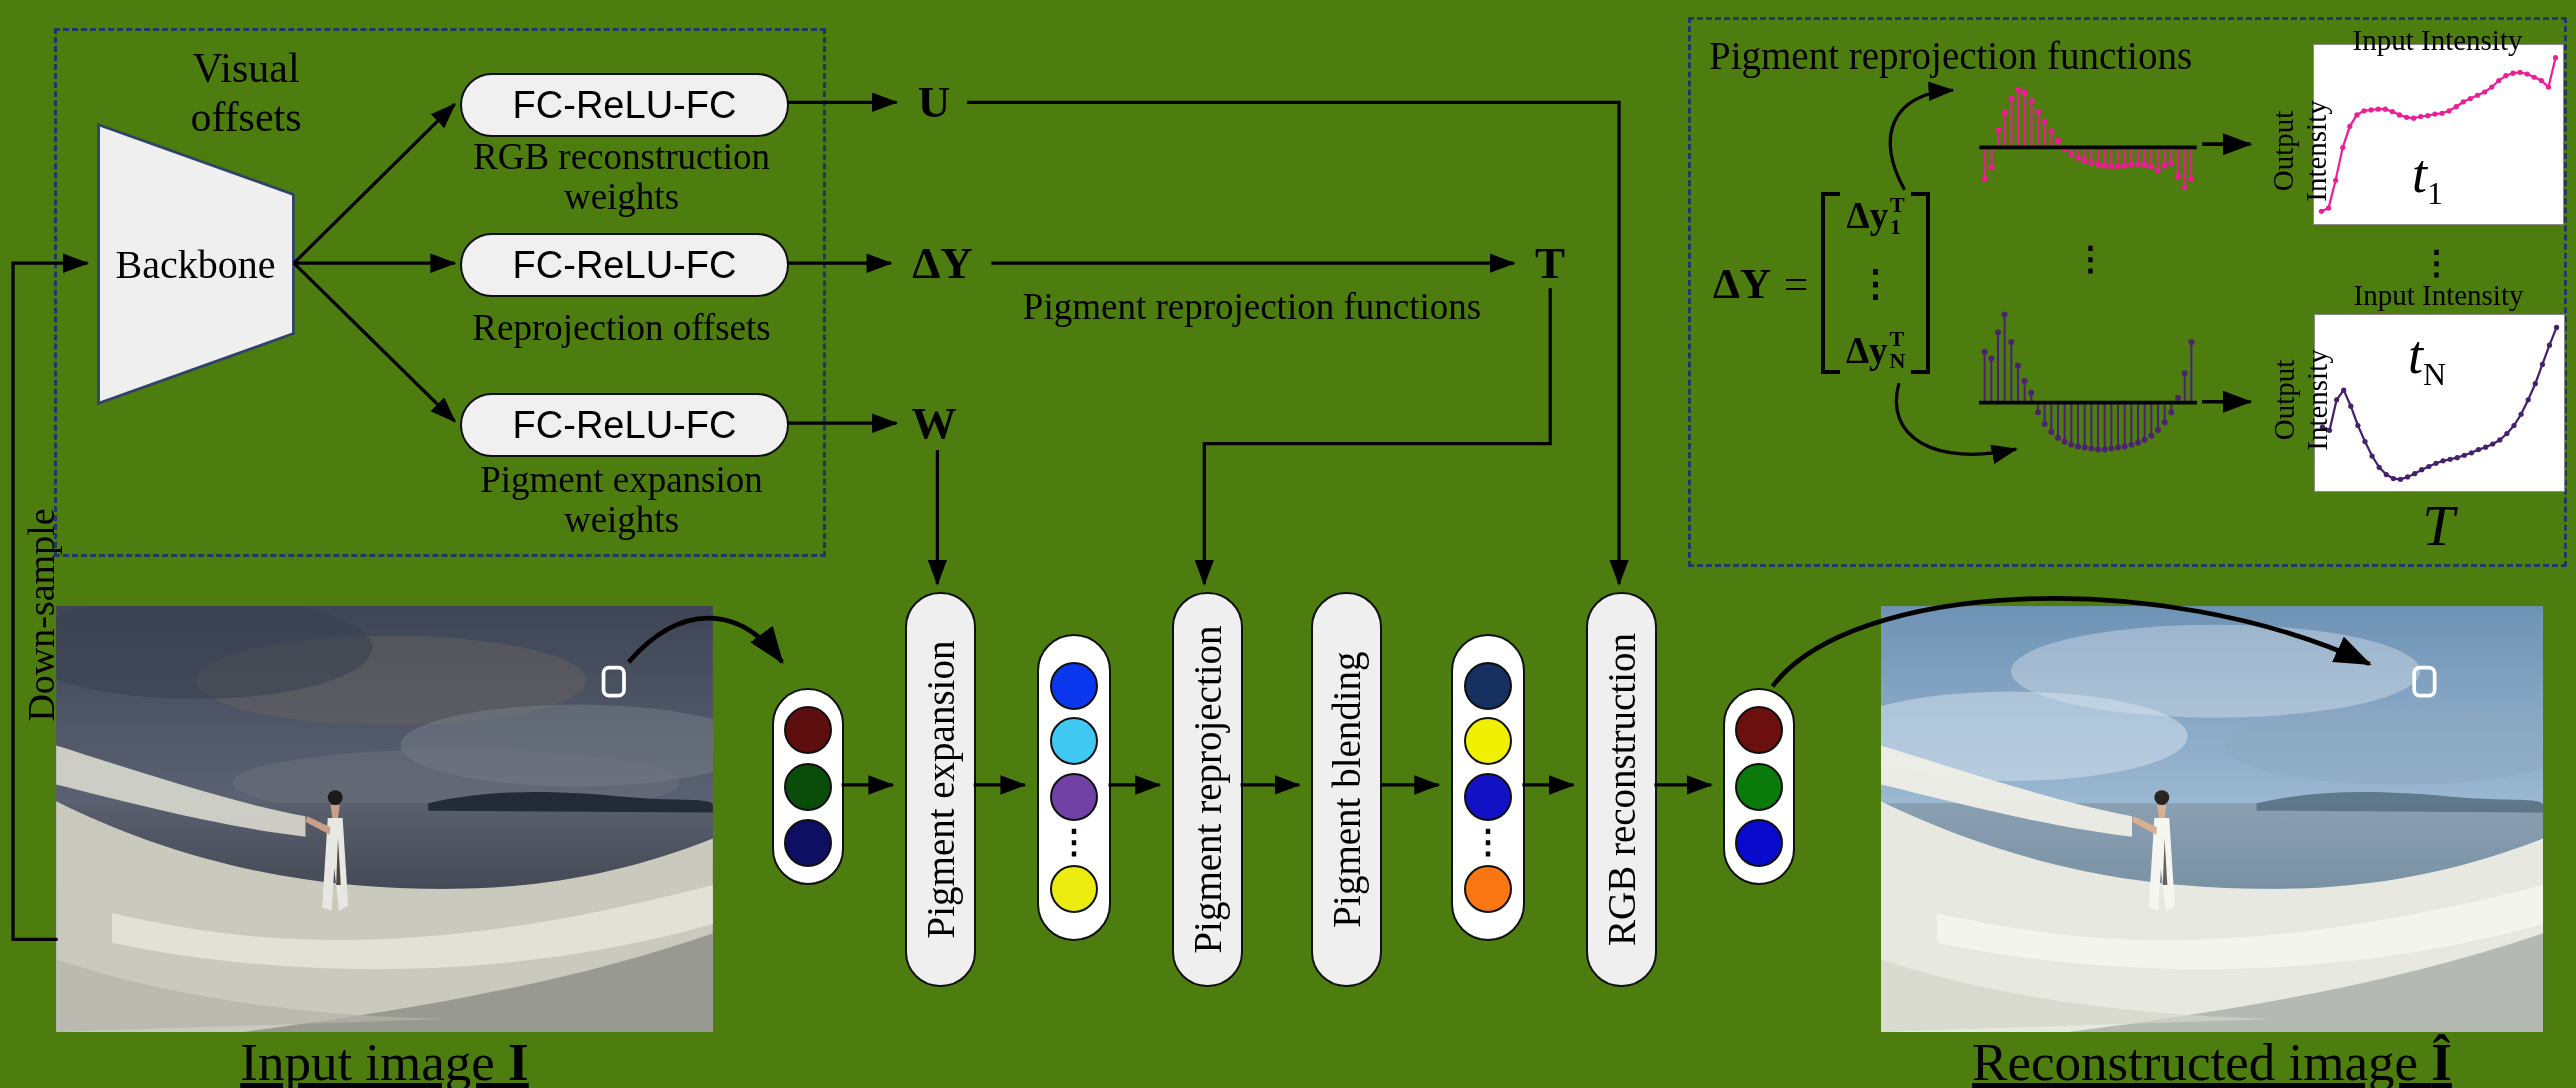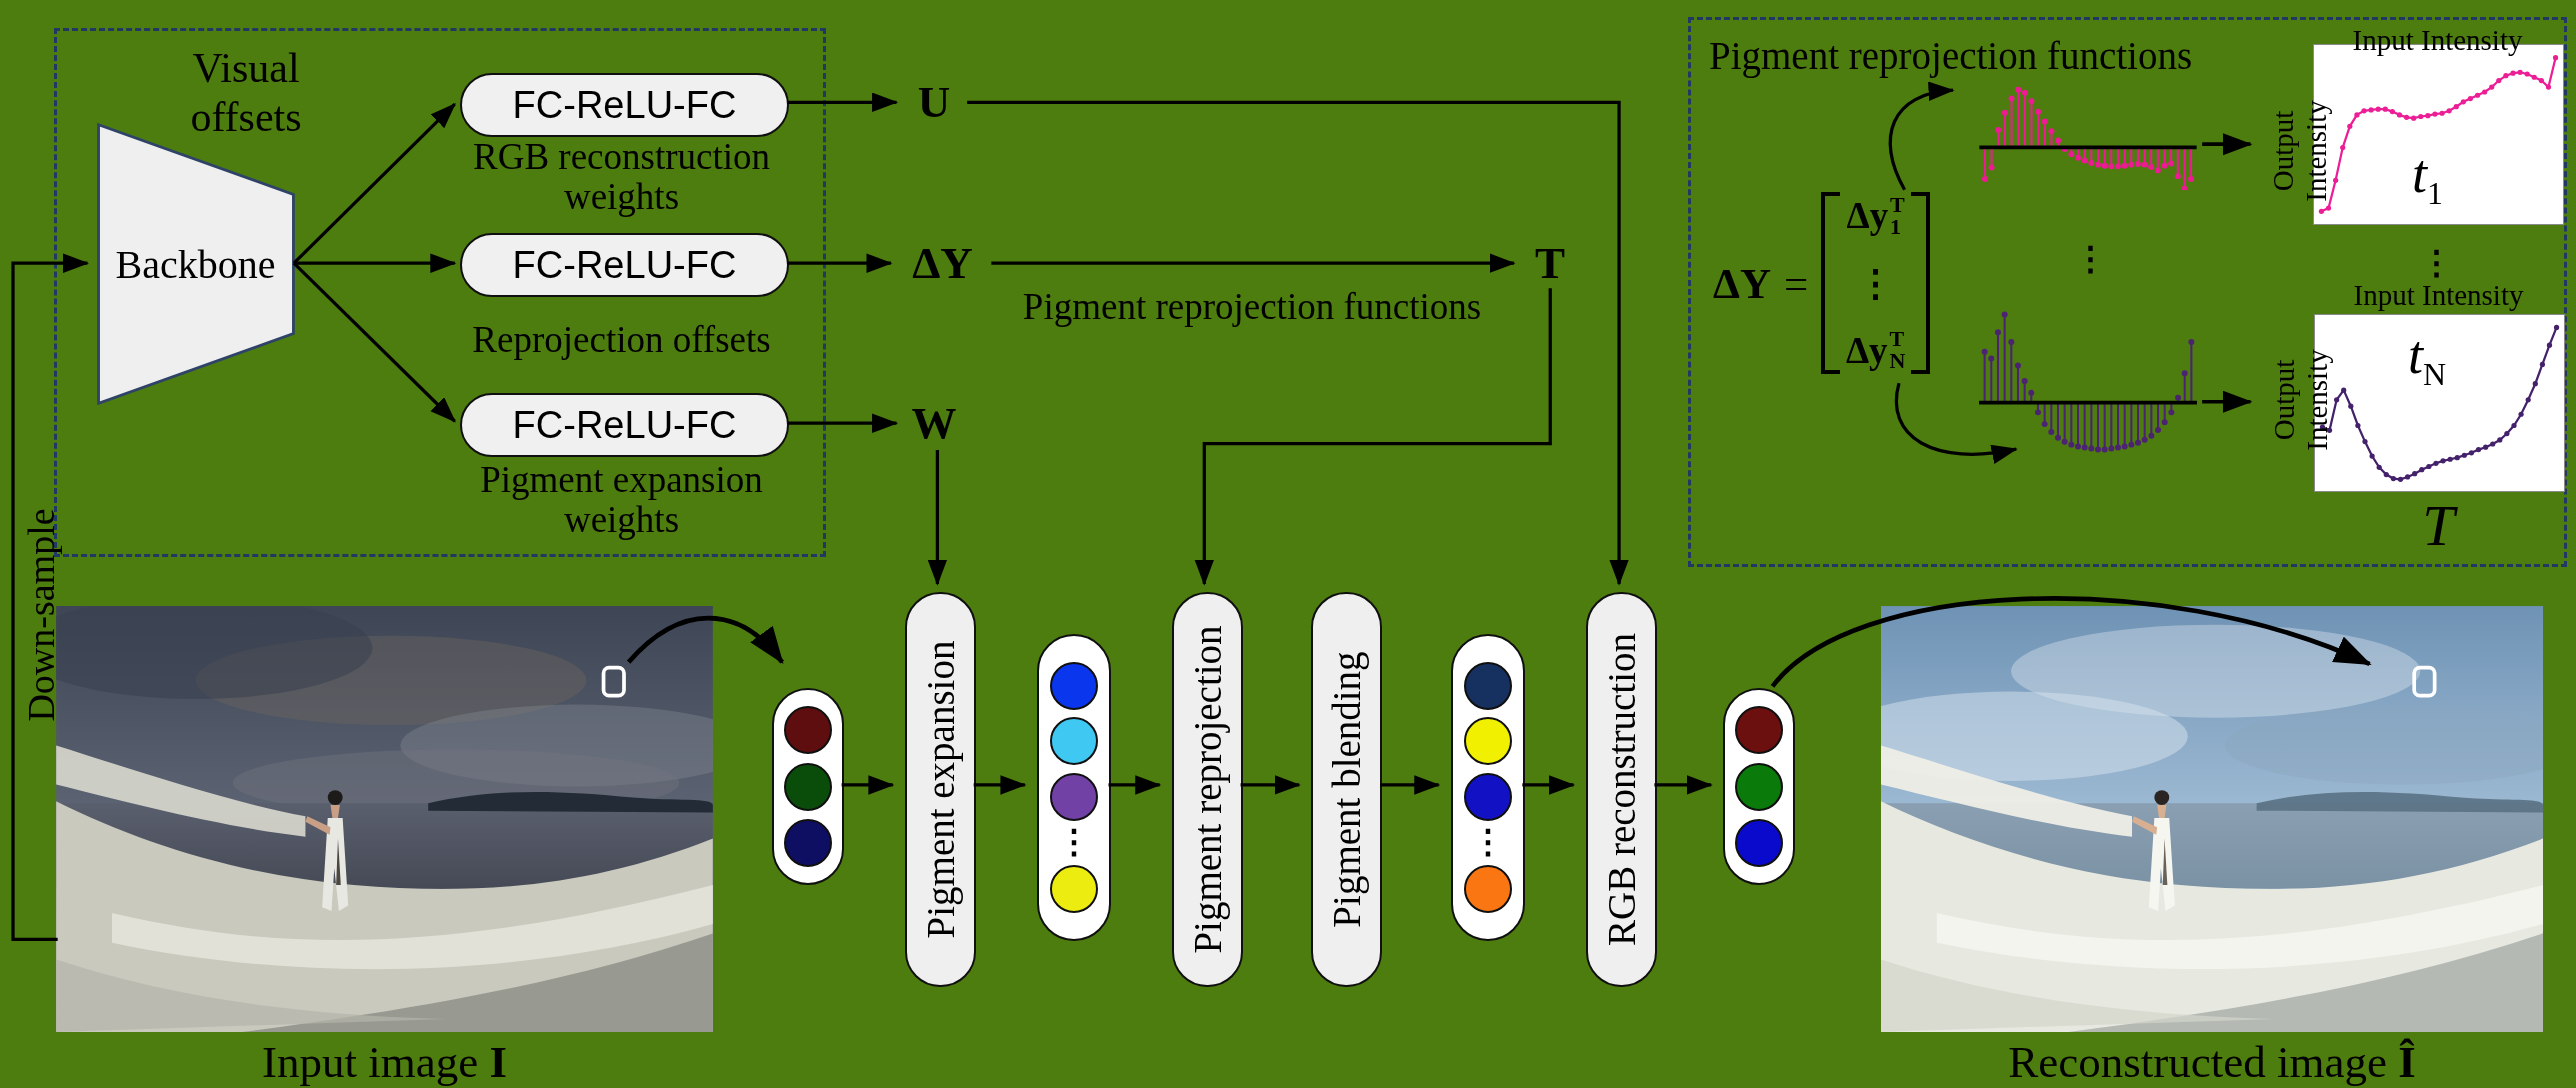--- a/index.html
+++ b/index.html
@@ -16,21 +16,21 @@
   .ppill{width:67px;height:391px;background:#efefef;border:2.8px solid #101010;border-radius:35px;z-index:4;}
   .vtext{transform:rotate(-90deg);white-space:nowrap;font-size:39px;}
   
   .cpill{background:#ffffff;border:2.8px solid #101010;border-radius:37px;z-index:4;
          display:flex;flex-direction:column;align-items:center;justify-content:center;}
   .circ{border-radius:50%;border:2.8px solid #101010;box-sizing:border-box;}
   .vdots{font-size:33px;font-weight:bold;line-height:0.9;}
   .cap{font-size:37px;line-height:1.05;z-index:5;}
   .bigletter{font-size:45px;font-weight:bold;z-index:5;}
   .photobox{z-index:2;overflow:hidden;}
-  .photocap{font-size:45px;z-index:5;}
+  .photocap{font-size:53px;z-index:5;text-decoration:underline;}
   .plotbox{background:#ffffff;border:1.9px solid #8a8a8a;z-index:4;}
   .axlbl{font-size:29px;z-index:5;}
   .rot{transform:rotate(-90deg);transform-origin:0 0;}
   .tlabel{font-size:54px;font-style:italic;z-index:6;}
   .tlabel sub{font-size:32px;font-style:normal;}
   
   .mrow{display:flex;align-items:center;justify-content:center;font-size:37px;font-weight:bold;line-height:1;}
   .supsub{display:inline-flex;flex-direction:column;align-items:flex-start;font-size:22px;line-height:1;margin-left:1.9px;}
   .bracket{width:15px;align-self:stretch;}
   .bl{border-left:4.6px solid #000;border-top:4.6px solid #000;border-bottom:4.6px solid #000;}
@@ -64,21 +64,21 @@
   <div class="abs fcpill ctr" style="left:460px;top:233px;">
     <span>FC-ReLU-FC</span>
     </div>
   <div class="abs fcpill ctr" style="left:460px;top:393px;">
     <span>FC-ReLU-FC</span>
     </div>
 
   <div class="abs cap ctr" style="left:426px;top:138px;width:391px;height:78px;line-height:1.08;">
     <span><span>RGB reconstruction</span><br><span>weights</span></span>
   </div>
-  <div class="abs cap ctr" style="left:426px;top:307px;width:391px;height:43px;margin-top:12px;">
+  <div class="abs cap ctr" style="left:426px;top:307px;width:391px;height:43px;">
     <span>Reprojection offsets</span>
   </div>
   <div class="abs cap ctr" style="left:426px;top:461px;width:391px;height:78px;line-height:1.08;">
     <span><span>Pigment expansion</span><br><span>weights</span></span>
   </div>
 
   <div class="abs rot" style="left:18.6px;top:813px;width:396px;font-size:38px;text-align:center;z-index:5;">
     <span>Down-sample</span>
   </div>
 

